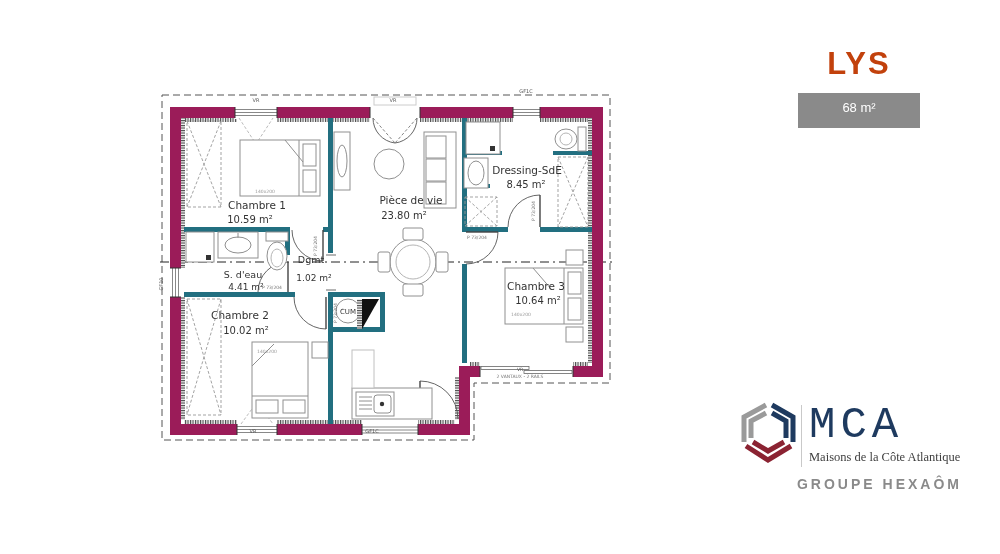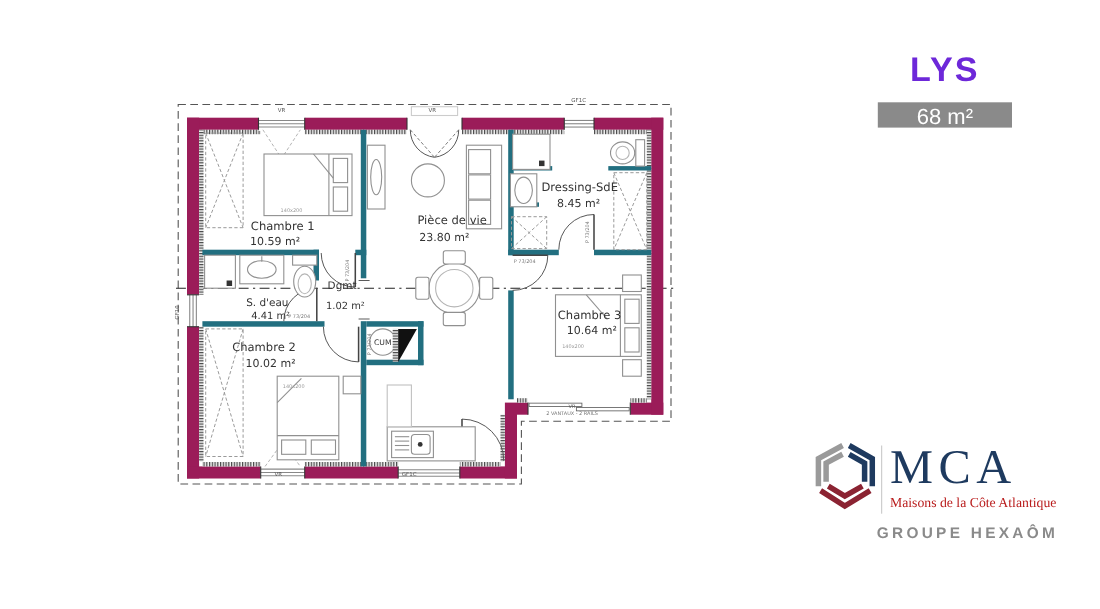--- a/index.html
+++ b/index.html
@@ -1,33 +1,33 @@
 <!DOCTYPE html>
 <html><head>
 <meta charset="utf-8">
 <style>
   html,body{margin:0;padding:0;background:#fff;}
   .canvas{position:relative;width:1000px;height:554px;background:#fff;overflow:hidden;
           font-family:"DejaVu Sans",sans-serif;}
   .plan-svg{position:absolute;left:0;top:0;}
   
   .title-block{position:absolute;left:798px;top:44px;width:122px;text-align:center;}
-  .plan-title{font-size:31px;font-weight:bold;letter-spacing:2px;color:#6d28d9;line-height:40px;
+  .plan-title{font-size:31px;font-weight:bold;letter-spacing:2px;color:#c2410c;line-height:40px;
               font-family:"Liberation Sans",sans-serif;}
-  .area-badge{margin-top:9px;height:23px;line-height:29px;background:#8a8a8a;color:#fff;
-              font-size:20px;font-family:"Liberation Sans",sans-serif;}
+  .area-badge{margin-top:9px;height:35px;line-height:29px;background:#8a8a8a;color:#fff;
+              font-size:13px;font-family:"Liberation Sans",sans-serif;}
   
   .logo-block{position:absolute;left:738px;top:402px;width:228px;}
   .logo-row{display:flex;align-items:flex-start;}
   .cube{flex:0 0 auto;}
   .divider{width:1px;height:62px;background:#c9c9c9;margin:3px 7px 0 5px;}
   .logo-text{padding-top:0px;}
-  .brand{font-family:Liberation Serif, serif;font-size:44px;line-height:46px;color:#1E3A5F;
+  .brand{font-family:Liberation Mono, monospace;font-size:44px;line-height:46px;color:#1E3A5F;
          letter-spacing:5px;}
-  .tagline{font-family:"Liberation Serif",serif;font-size:12.5px;color:#b91c1c;margin-top:2px;
+  .tagline{font-family:"Liberation Serif",serif;font-size:12.5px;color:#404040;margin-top:2px;
            white-space:nowrap;}
   .group-line{font-family:"Liberation Sans",sans-serif;font-size:14px;font-weight:bold;
               letter-spacing:3px;color:#8a8a8a;text-align:right;margin-top:8px;padding-right:4px;}
   text{font-family:"DejaVu Sans",sans-serif;fill:#333;}
   .room-name{font-size:10.5px;}
   .room-area{font-size:10px;}
   .tiny{font-size:4.5px;fill:#777;}
   .vlabel{font-size:5px;fill:#555;}
   .bedsize{font-size:4.5px;fill:#999;}
   .cumtxt{font-size:7px;fill:#333;}

